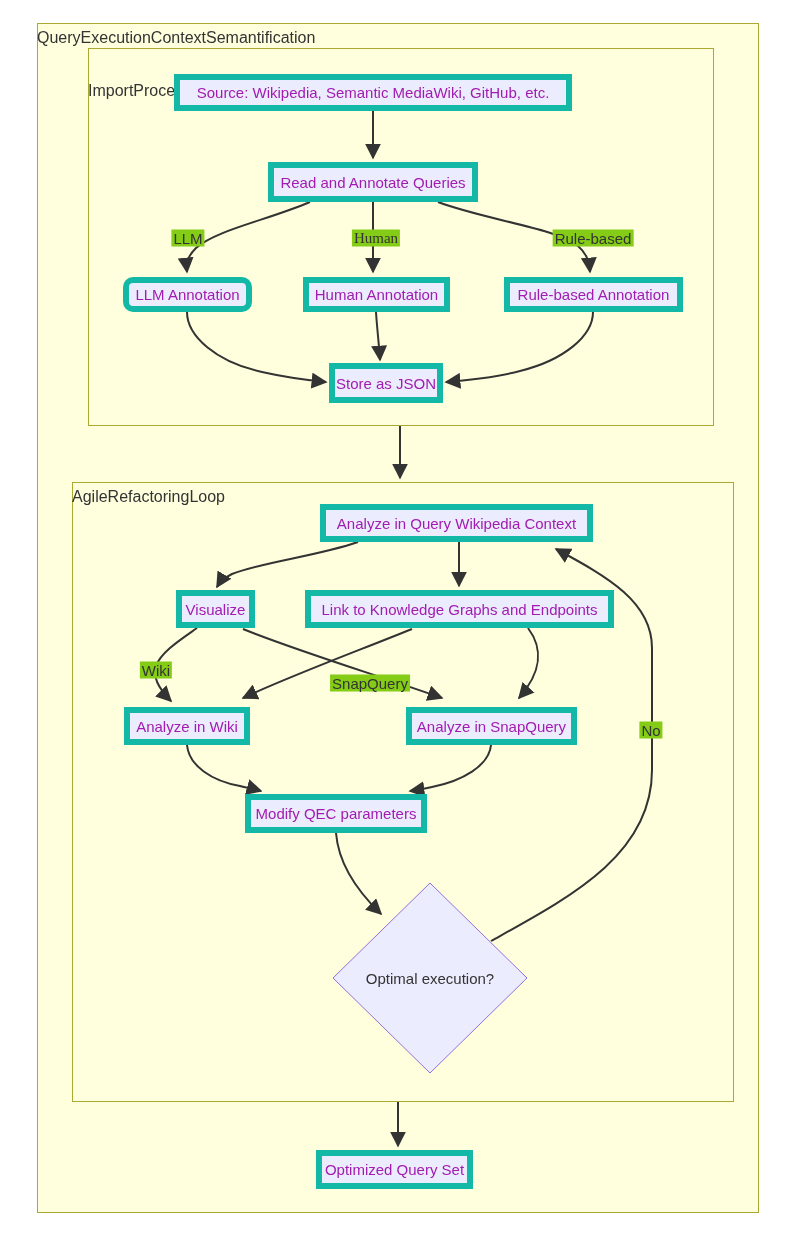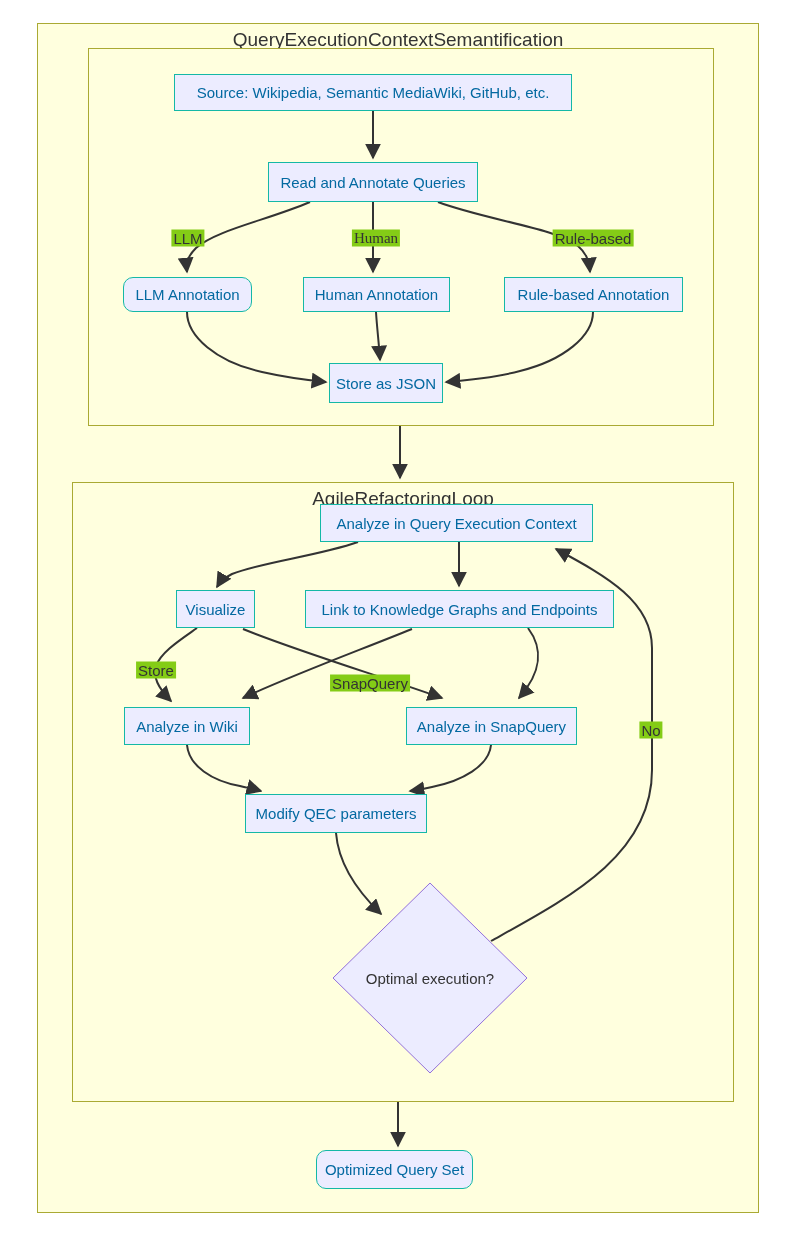--- a/index.html
+++ b/index.html
@@ -12,47 +12,47 @@
     overflow: hidden;
   }
   .cluster {
     position: absolute;
     background: #ffffde;
     border: 1px solid #aaaa33;
     box-sizing: border-box;
   }
   .cluster-label {
     position: absolute;
-    text-align: center;
-    font-size: 19px;
+    text-align: left;
+    font-size: 16px;
     color: #333333;
     pointer-events: none;
     white-space: nowrap;
   }
   #edge-layer {
     position: absolute;
     left: 0; top: 0;
     width: 800px; height: 1252px;
   }
   #edge-layer path.edge {
     fill: none;
     stroke: #333333;
     stroke-width: 2px;
   }
   .node {
     position: absolute;
     background: #ececff;
-    border: 1px solid #14b8a6;
+    border: 6px solid #14b8a6;
     box-sizing: border-box;
     display: flex;
     align-items: center;
     justify-content: center;
     text-align: center;
     font-size: 15px;
-    color: #0369a1;
+    color: #a21caf;
     white-space: nowrap;
   }
   .edge-label {
     position: absolute;
     transform: translate(-50%, -50%);
     background: #84cc16;
     padding: 0px 2px;
     font-size: 15px;
     color: #333333;
     white-space: nowrap;
@@ -108,30 +108,30 @@
 
     <polygon points="430,883 527,978 430,1073 333,978" fill="#ececff" stroke="#9370db" stroke-width="1"></polygon>
   </svg>
 
   <div class="node" style="left:174px; top:74px; width:398px; height:37px;">Source: Wikipedia, Semantic MediaWiki, GitHub, etc.</div>
   <div class="node" style="left:268px; top:162px; width:210px; height:40px;">Read and Annotate Queries</div>
   <div class="node" style="left:123px; top:277px; width:129px; height:35px;border-radius:10px;">LLM Annotation</div>
   <div class="node" style="left:303px; top:277px; width:147px; height:35px;">Human Annotation</div>
   <div class="node" style="left:504px; top:277px; width:179px; height:35px;">Rule-based Annotation</div>
   <div class="node" style="left:329px; top:363px; width:114px; height:40px;">Store as JSON</div>
-  <div class="node" style="left:320px; top:504px; width:273px; height:38px;">Analyze in Query Execution Context</div>
+  <div class="node" style="left:320px; top:504px; width:273px; height:38px;">Analyze in Query Wikipedia Context</div>
   <div class="node" style="left:176px; top:590px; width:79px; height:38px;">Visualize</div>
   <div class="node" style="left:305px; top:590px; width:309px; height:38px;">Link to Knowledge Graphs and Endpoints</div>
   <div class="node" style="left:124px; top:707px; width:126px; height:38px;">Analyze in Wiki</div>
   <div class="node" style="left:406px; top:707px; width:171px; height:38px;">Analyze in SnapQuery</div>
   <div class="node" style="left:245px; top:794px; width:182px; height:39px;">Modify QEC parameters</div>
-  <div class="node" style="left:316px; top:1150px; width:157px; height:39px;border-radius:10px;">Optimized Query Set</div>
+  <div class="node" style="left:316px; top:1150px; width:157px; height:39px;">Optimized Query Set</div>
 
   <div class="decision-text" style="left:430px; top:978px;">Optimal execution?</div>
 
   <div class="edge-label" style="left:188px; top:238px;">LLM</div>
   <div class="edge-label" style="left:376px; top:238px;font-family:Liberation Serif, serif;">Human</div>
   <div class="edge-label" style="left:593px; top:238px;">Rule-based</div>
-  <div class="edge-label" style="left:156px; top:670px;">Store</div>
+  <div class="edge-label" style="left:156px; top:670px;">Wiki</div>
   <div class="edge-label" style="left:370px; top:683px;">SnapQuery</div>
   <div class="edge-label" style="left:651px; top:730px;">No</div>
 
 </div>
 
 </body></html>

